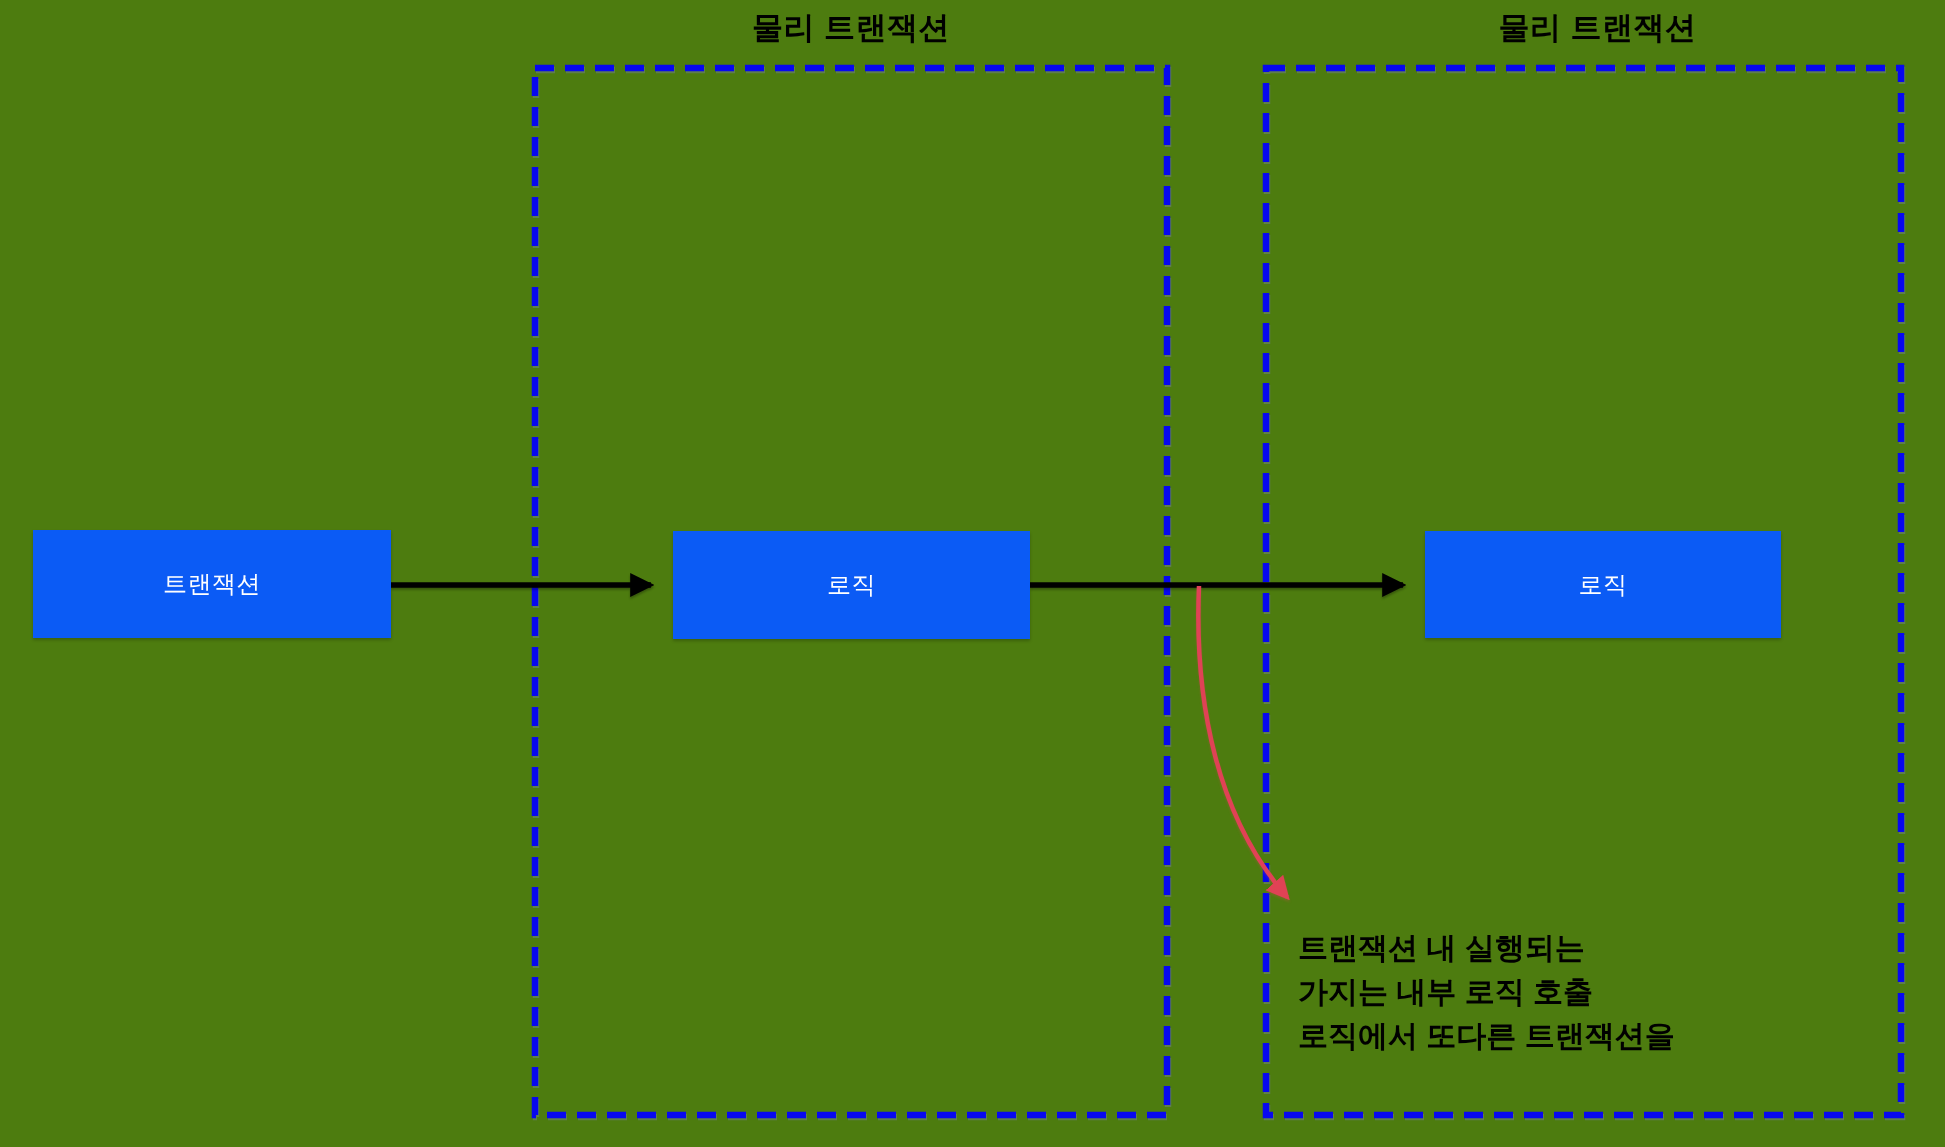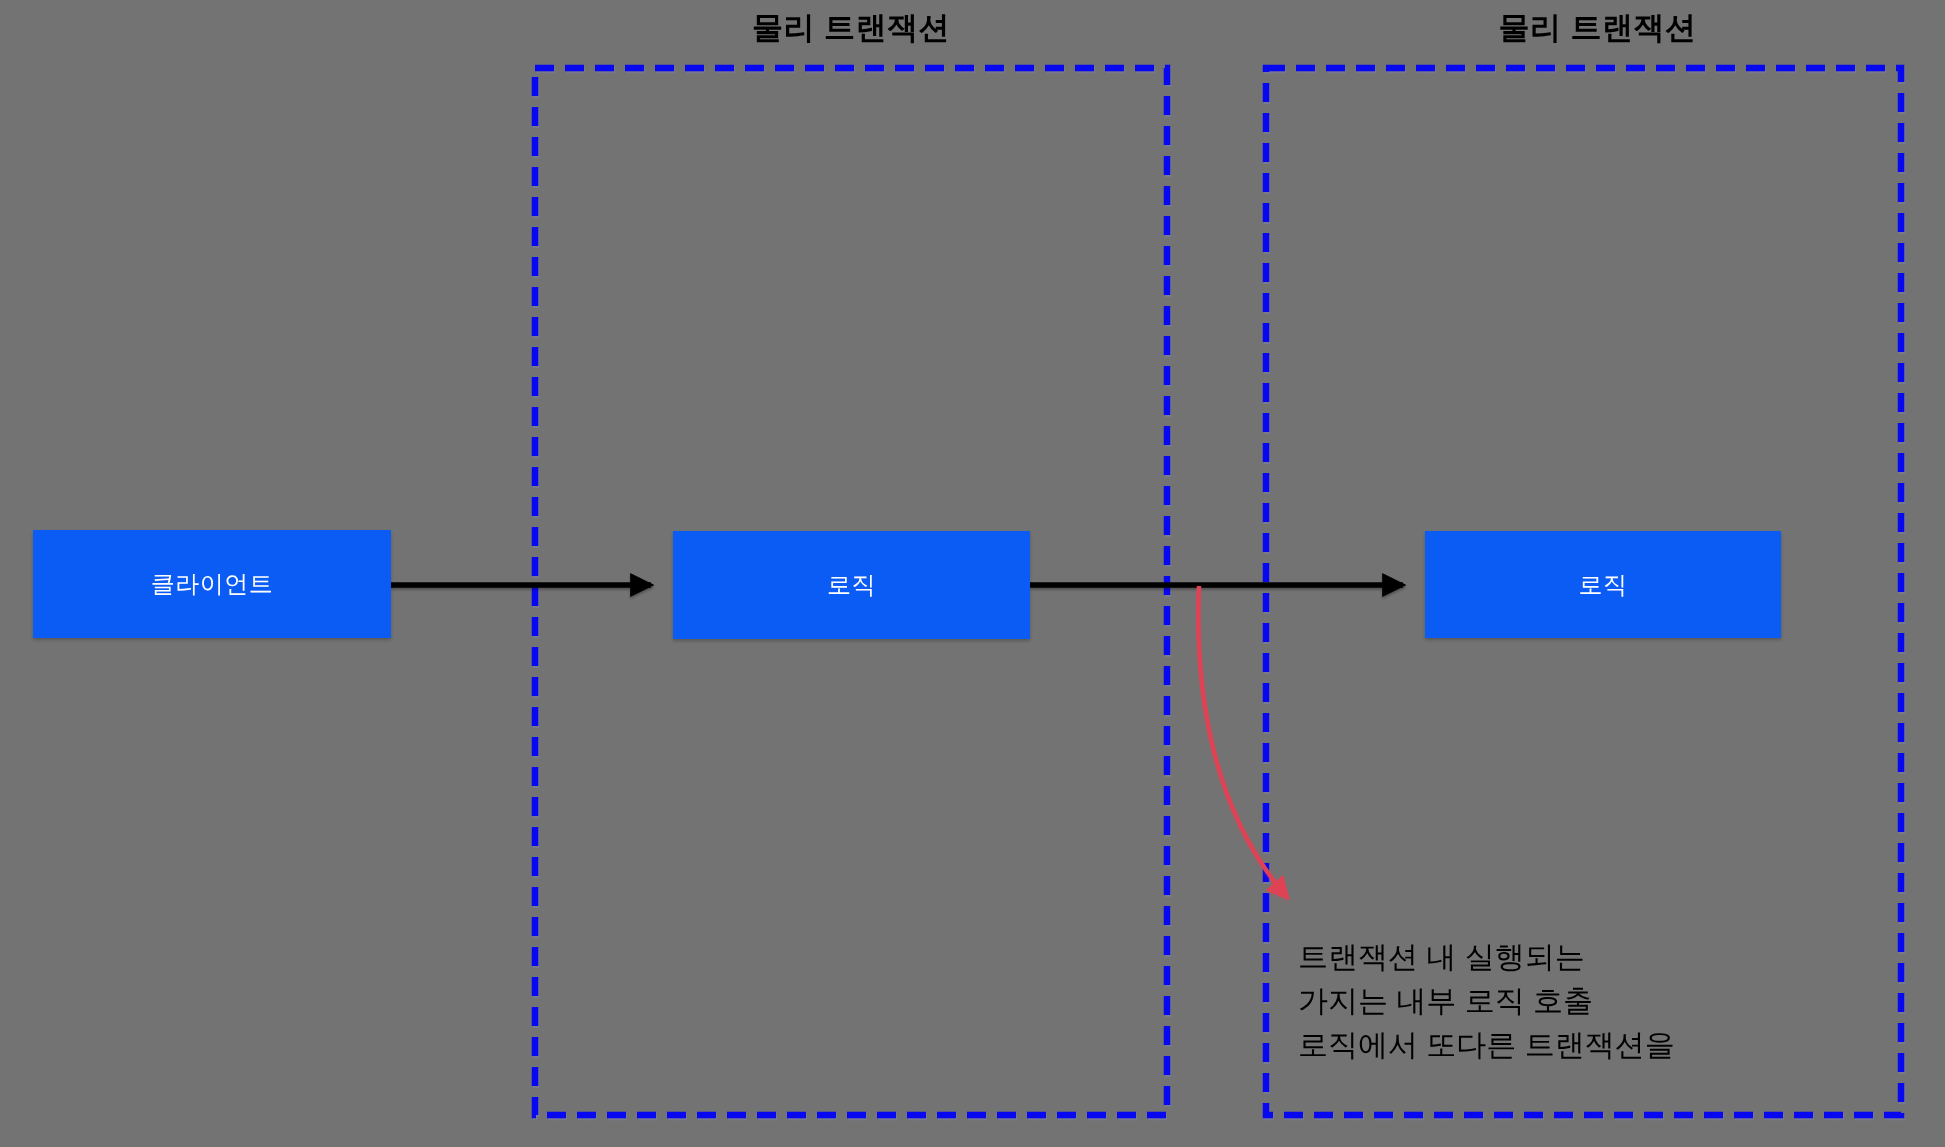--- a/index.html
+++ b/index.html
@@ -5,21 +5,21 @@
   html, body {
     margin: 0;
     padding: 0;
     background: #ffffff;
     font-family: "Liberation Sans", "DejaVu Sans", sans-serif;
   }
   .canvas {
     position: relative;
     width: 1945px;
     height: 1147px;
-    background: #737373;
+    background: #4d7c0f;
     overflow: hidden;
   }
   .lines-layer {
     position: absolute;
     left: 0;
     top: 0;
     width: 1945px;
     height: 1147px;
   }
   .boundary-rect {
@@ -70,25 +70,24 @@
     white-space: nowrap;
   }
   .node-client { left: 33px;   top: 530px; width: 358px; height: 108px; }
   .node-logic1 { left: 673px;  top: 531px; width: 357px; height: 108px; }
   .node-logic2 { left: 1425px; top: 531px; width: 356px; height: 107px; }
   .annotation {
     position: absolute;
     left: 1298px;
     top: 926px;
     font-size: 30px;
-    font-weight: 400;
+    font-weight: 700;
     line-height: 44px;
     color: #000000;
     white-space: nowrap;
-    margin-top: 9px;
   }
 </style>
 </head>
 <body>
 
 <div class="canvas">
 
   <svg class="lines-layer" viewBox="0 0 1945 1147" xmlns="http://www.w3.org/2000/svg">
     <defs>
       <marker id="arrowBlack" markerUnits="strokeWidth" markerWidth="4.4" markerHeight="5.2" refX="8.6" refY="5" orient="auto" viewBox="0 0 10 10">
@@ -104,21 +103,21 @@
 
     <line class="black-arrow" x1="391" y1="585" x2="651" y2="585" marker-end="url(#arrowBlack)"></line>
     <line class="black-arrow" x1="1030" y1="585" x2="1403" y2="585" marker-end="url(#arrowBlack)"></line>
 
     <path class="red-arrow" d="M 1199 586 C 1194 705, 1218 818, 1287 897" marker-end="url(#arrowRed)"></path>
   </svg>
 
   <div class="container-title title-left">물리 트랜잭션</div>
   <div class="container-title title-right">물리 트랜잭션</div>
 
-  <div class="node node-client">클라이언트</div>
+  <div class="node node-client">트랜잭션</div>
   <div class="node node-logic1">로직</div>
   <div class="node node-logic2">로직</div>
 
   <div class="annotation">
     <div>트랜잭션 내 실행되는</div>
     <div>가지는 내부 로직 호출</div>
     <div>로직에서 또다른 트랜잭션을</div>
   </div>
 
 </div>

